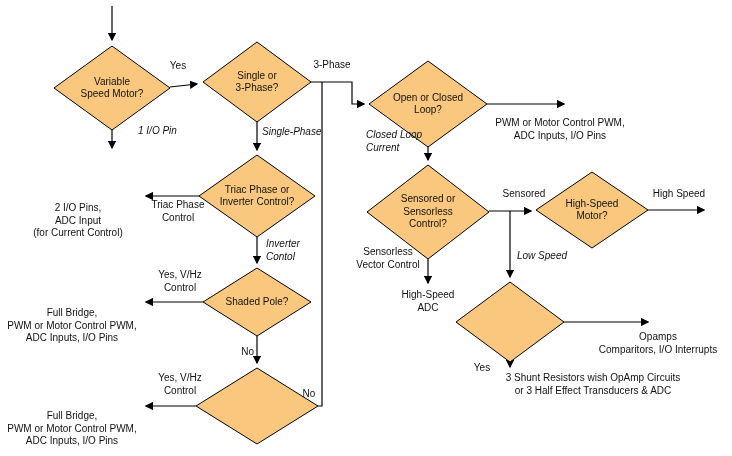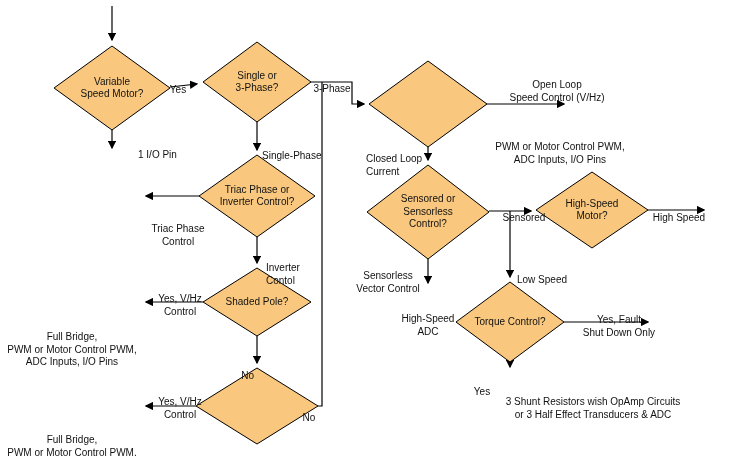--- a/index.html
+++ b/index.html
@@ -14,36 +14,35 @@
   }
   .canvas svg { position: absolute; left: 0; top: 0; }
   .diamond { stroke: #000000; stroke-width: 1; }
   .edge { stroke: #000000; stroke-width: 1.2; fill: none; }
   .lbl {
     position: absolute;
     font-size: 10px;
     line-height: 12.5px;
     color: #111111;
     white-space: pre-line;
-    margin-top: 24px;
   }
   .node-lbl {
     position: absolute;
     display: flex;
     align-items: center;
     justify-content: center;
     text-align: center;
     font-size: 10px;
     line-height: 12.5px;
     color: #111111;
     white-space: pre-line;
     pointer-events: none;
   }
   .ctr { text-align: center; }
-  .lft { text-align: left; }
+  .lft { text-align: left; font-style: italic; }
   .rgt { text-align: right; }
 </style>
 </head>
 <body>
 
 <div class="canvas">
 
   <svg width="732" height="456" viewBox="0 0 732 456">
     <defs>
       <marker id="arrow" viewBox="0 0 10 10" refX="8.5" refY="5" markerWidth="7" markerHeight="7" orient="auto-start-reverse">
@@ -79,61 +78,63 @@
     <polygon class="diamond" points="456,322 510,282 564,322 510,362" fill="#F9C87E"></polygon>
     <polygon class="diamond" points="199,196 257,155 315,196 257,237" fill="#F9C87E"></polygon>
     <polygon class="diamond" points="203,302 257,268 311,302 257,336" fill="#F9C87E"></polygon>
     <polygon class="diamond" points="196,406 257,368 318,406 257,444" fill="#F9C87E"></polygon>
   </svg>
 
   <div class="node-lbl" style="left:54px;top:46px;width:116px;height:84px">Variable
 Speed Motor?</div>
   <div class="node-lbl" style="left:203px;top:42px;width:108px;height:80px">Single or
 3-Phase?</div>
+  <div class="node-lbl" style="left:369px;top:61px;width:118px;height:86px">Open or Closed
+Loop?</div>
   <div class="node-lbl" style="left:367px;top:165px;width:122px;height:94px">Sensored or
 Sensorless
 Control?</div>
   <div class="node-lbl" style="left:536px;top:172px;width:112px;height:76px">High-Speed
 Motor?</div>
-  <div class="node-lbl" style="left:456px;top:282px;width:108px;height:80px">Torque Control?</div>
   <div class="node-lbl" style="left:199px;top:155px;width:116px;height:82px">Triac Phase or
 Inverter Control?</div>
   <div class="node-lbl" style="left:203px;top:268px;width:108px;height:68px">Shaded Pole?</div>
 
   <div class="lbl ctr" style="left:158px;top:60px;width:40px">Yes</div>
   <div class="lbl ctr" style="left:308px;top:59px;width:48px">3-Phase</div>
   <div class="lbl lft" style="left:138px;top:125px;width:56px">1 I/O Pin</div>
   <div class="lbl lft" style="left:262px;top:126px;width:70px">Single-Phase</div>
-  <div class="lbl ctr" style="left:487px;top:55px;width:140px">Open Loop
-Speed Control (V/Hz)</div>
   <div class="lbl lft" style="left:366px;top:129px;width:64px">Closed Loop
 Current</div>
   <div class="lbl ctr" style="left:496px;top:188px;width:56px">Sensored</div>
   <div class="lbl ctr" style="left:646px;top:188px;width:66px">High Speed</div>
   <div class="lbl lft" style="left:517px;top:250px;width:54px">Low Speed</div>
   <div class="lbl ctr" style="left:350px;top:246px;width:76px">Sensorless
 Vector Control</div>
-  <div class="lbl ctr" style="left:570px;top:290px;width:98px">Yes, Fault
-Shut Down Only</div>
   <div class="lbl ctr" style="left:464px;top:362px;width:36px">Yes</div>
   <div class="lbl ctr" style="left:144px;top:199px;width:68px">Triac Phase
 Control</div>
   <div class="lbl lft" style="left:266px;top:238px;width:56px">Inverter
 Contol</div>
   <div class="lbl ctr" style="left:146px;top:269px;width:68px">Yes, V/Hz
 Control</div>
   <div class="lbl rgt" style="left:228px;top:346px;width:26px">No</div>
   <div class="lbl ctr" style="left:146px;top:372px;width:68px">Yes, V/Hz
 Control</div>
   <div class="lbl ctr" style="left:298px;top:388px;width:22px">No</div>
 
+  <div class="lbl ctr" style="left:19px;top:202px;width:118px">2 I/O Pins,
+ADC Input
+(for Current Control)</div>
   <div class="lbl ctr" style="left:479px;top:117px;width:162px">PWM or Motor Control PWM,
 ADC Inputs, I/O Pins</div>
   <div class="lbl ctr" style="left:392px;top:289px;width:72px">High-Speed
 ADC</div>
+  <div class="lbl ctr" style="left:592px;top:331px;width:132px">Opamps
+Comparitors, I/O Interrupts</div>
   <div class="lbl ctr" style="left:486px;top:372px;width:214px">3 Shunt Resistors wish OpAmp Circuits
 or 3 Half Effect Transducers &amp; ADC</div>
   <div class="lbl ctr" style="left:2px;top:307px;width:140px">Full Bridge,
 PWM or Motor Control PWM,
 ADC Inputs, I/O Pins</div>
   <div class="lbl ctr" style="left:2px;top:410px;width:140px">Full Bridge,
 PWM or Motor Control PWM,
 ADC Inputs, I/O Pins</div>
 
 </div>

